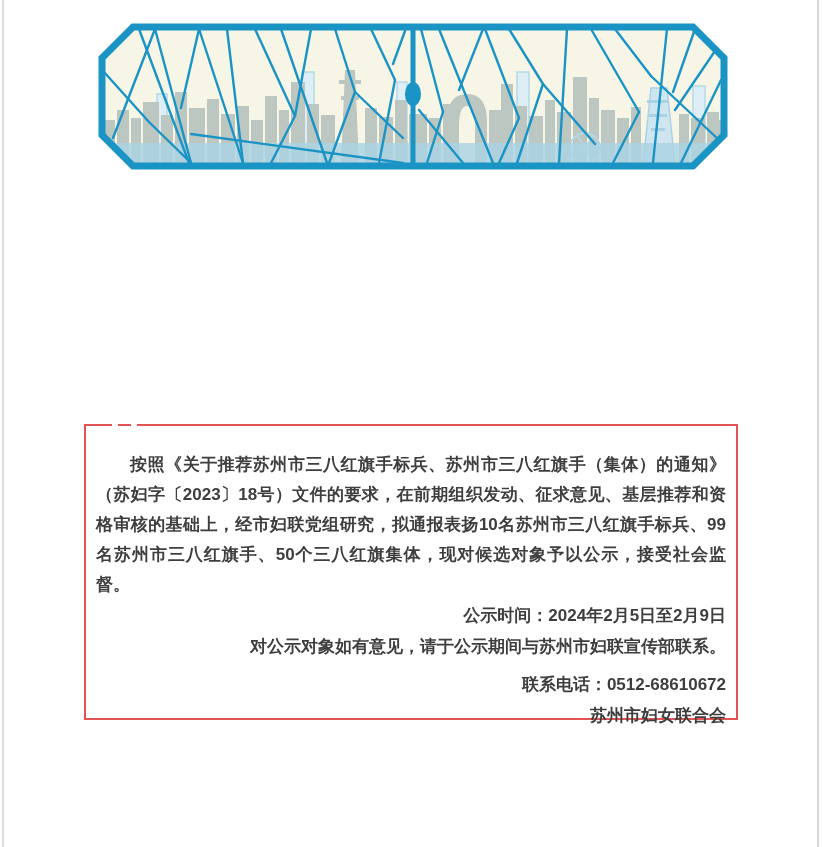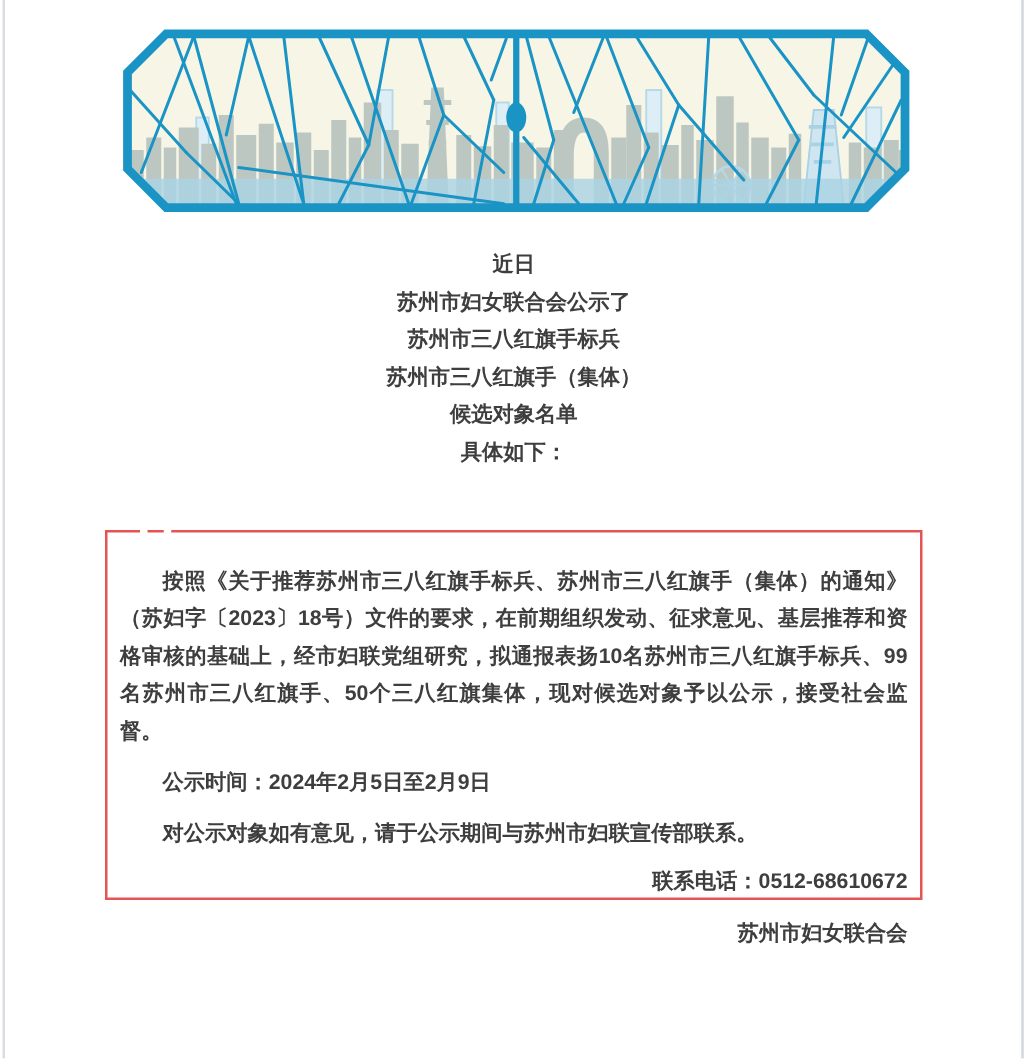--- a/index.html
+++ b/index.html
@@ -21,23 +21,23 @@
     position:absolute;left:84px;top:424px;width:654px;height:296px;box-sizing:border-box;
     border:2px solid #e45454;padding:24px 10px 0 10px;background:#ffffff;
   }
   .border-gap{position:absolute;top:-3px;height:4px;width:6px;background:#ffffff;}
   .gap-1{left:26px;}
   .gap-2{left:45px;}
   .notice-box p{
     margin:0;font-size:17px;font-weight:bold;line-height:30px;color:#3e3e3e;
     text-indent:2em;text-align:justify;
   }
-  .notice-box p.spaced{margin-top:11px;text-align:left;}
+  .notice-box p.spaced{margin-top:1px;text-align:right;}
   .notice-box p.spaced-sm{margin-top:8px;text-align:right;}
-  .signature-block{margin-top:11px;text-align:right;}
+  .signature-block{margin-top:0;text-align:right;}
   .signature-block div{font-size:17px;font-weight:bold;line-height:32px;color:#3e3e3e;}
 </style>
 </head>
 <body>
 
 <div class="page">
 
   <div class="edge-line edge-left"></div>
   <div class="edge-line edge-right"></div>
 
@@ -159,28 +159,20 @@
           <line x1="624" y1="58" x2="584" y2="141"></line>
         </g>
 
         <rect x="313.5" y="5" width="5" height="139" fill="#1a93c5"></rect>
         <ellipse cx="316" cy="72" rx="8" ry="12" fill="#1a93c5"></ellipse>
       </g>
       <polygon points="36,5 596,5 627,36 627,113 596,144 36,144 5,113 5,36" fill="none" stroke="#1a93c5" stroke-width="7" stroke-linejoin="miter"></polygon>
     </svg>
   </div>
 
-  <div class="intro">
-    <div class="intro-line">近日</div>
-    <div class="intro-line">苏州市妇女联合会公示了</div>
-    <div class="intro-line">苏州市三八红旗手标兵</div>
-    <div class="intro-line">苏州市三八红旗手（集体）</div>
-    <div class="intro-line">候选对象名单</div>
-    <div class="intro-line">具体如下：</div>
-  </div>
 
   <div class="notice-box">
     <div class="border-gap gap-1"></div>
     <div class="border-gap gap-2"></div>
 
     <p>按照《关于推荐苏州市三八红旗手标兵、苏州市三八红旗手（集体）的通知》（苏妇字〔2023〕18号）文件的要求，在前期组织发动、征求意见、基层推荐和资格审核的基础上，经市妇联党组研究，拟通报表扬10名苏州市三八红旗手标兵、99名苏州市三八红旗手、50个三八红旗集体，现对候选对象予以公示，接受社会监督。</p>
     <p class="spaced">公示时间：2024年2月5日至2月9日</p>
     <p class="spaced">对公示对象如有意见，请于公示期间与苏州市妇联宣传部联系。</p>
     <p class="spaced-sm">联系电话：0512-68610672</p>
 

